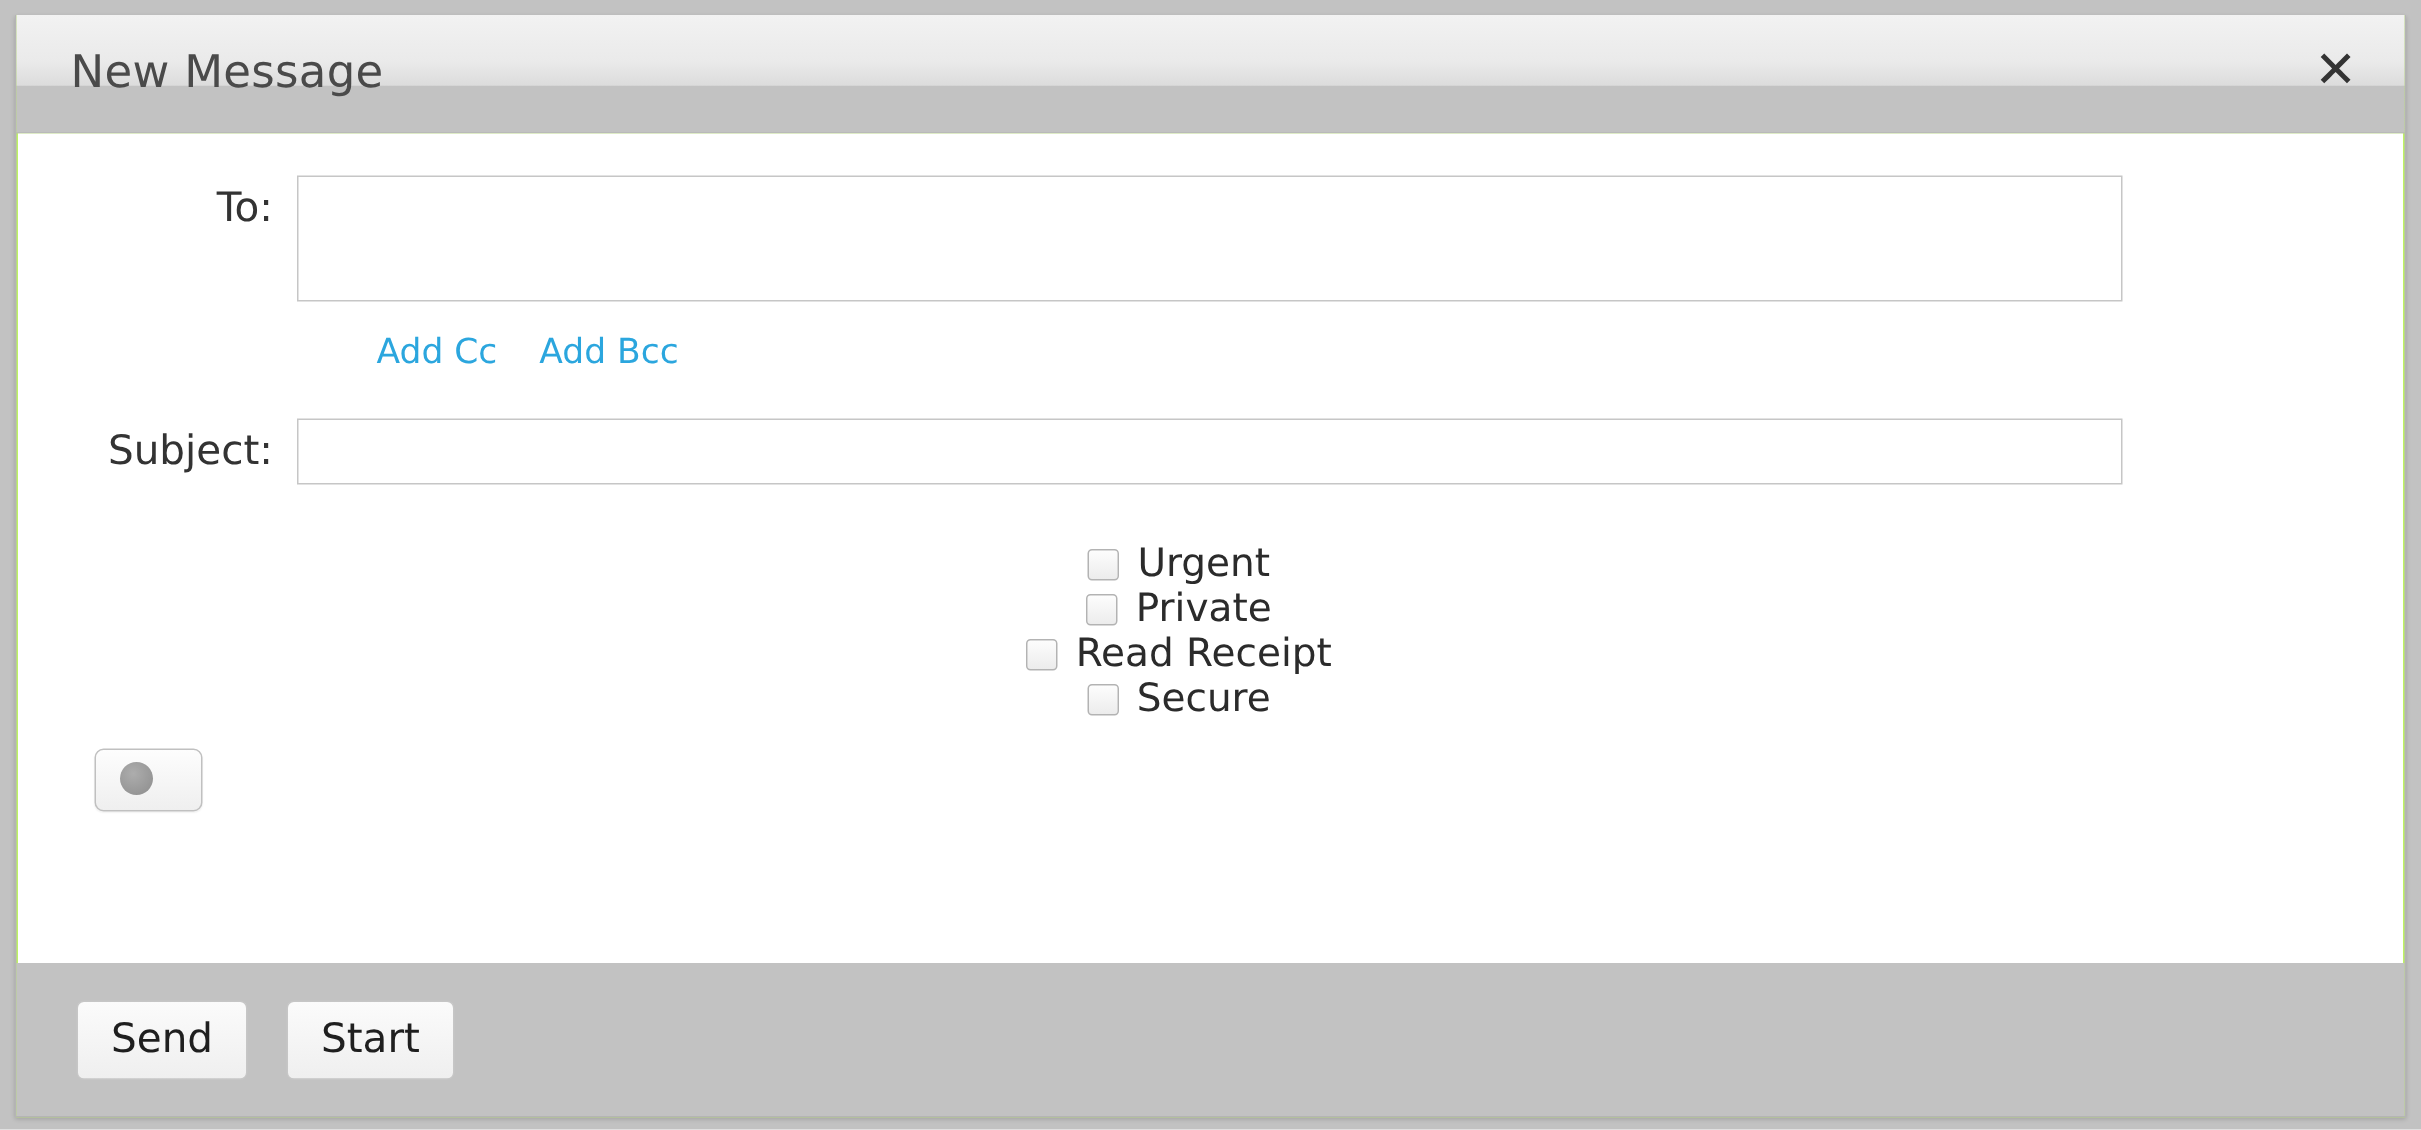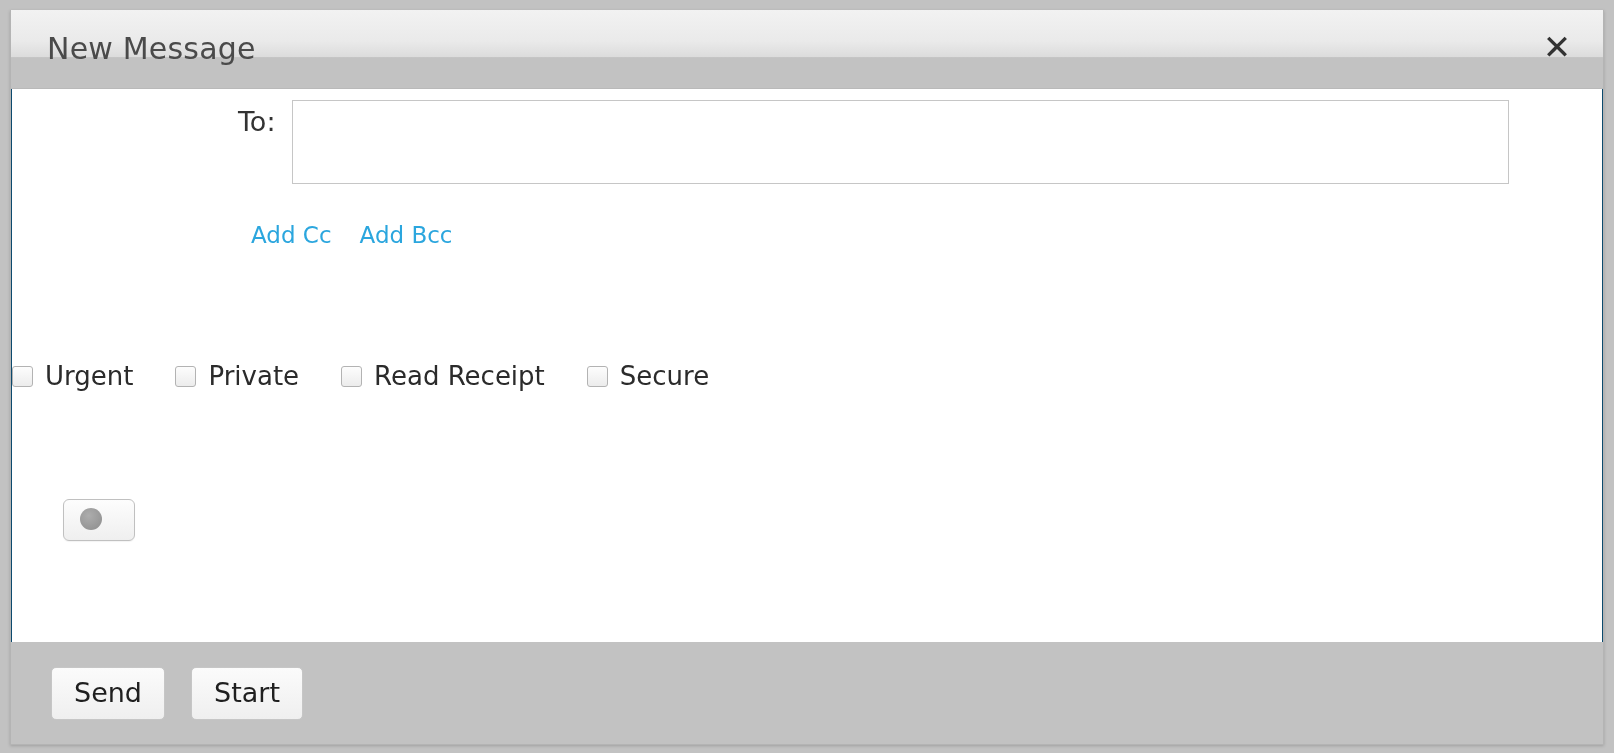--- a/index.html
+++ b/index.html
@@ -16,21 +16,21 @@
   }
 
   
   .dialog {
     position: absolute;
     left: 10px;
     top: 10px;
     width: 1594px;
     height: 735px;
     box-sizing: border-box;
-    background: #0c4a6e;
+    background: #bef264;
     border: 1px solid #b4b4b4;
     border-top: none;
     box-shadow: 0 1px 3px rgba(0,0,0,0.18);
     display: flex;
     flex-direction: column;
   }
 
   
   .titlebar {
     position: relative;
@@ -106,21 +106,21 @@
     width: 1217px;
     height: 84px;
     resize: none;
   }
   .text-input {
     width: 1217px;
     height: 44px;
   }
 
   
-  .row-to { left: 0; top: 11px; width: 100%; justify-content: center; }
+  .row-to { left: 0; top: 28px; width: 100%; }
   .row-to .field-label { line-height: 44px; }
 
   
   .row-links {
     left: 0;
     top: 133px;
     width: 100%;
     padding-left: 239px;
     box-sizing: border-box;
   }
@@ -136,20 +136,21 @@
   .row-subject { left: 0; top: 190px; width: 100%; align-items: center; }
   .row-subject .field-label { line-height: 44px; }
 
   
   .row-checks {
     left: 0;
     top: 272px;
     width: 100%;
     box-sizing: border-box;
     align-items: center;
+    flex-direction: column;
   }
   .checkbox-item {
     display: flex;
     align-items: center;
     margin-right: 42px;
     white-space: nowrap;
     cursor: pointer;
   }
   .checkbox-box {
     width: 21px;
@@ -267,20 +268,24 @@
     <div class="form-row row-to">
       <div class="field-label">To:</div>
       <textarea class="text-area" placeholder="" style=""></textarea>
     </div>
 
     <div class="form-row row-links">
       <span class="link">Add Cc</span>
       <span class="link">Add Bcc</span>
     </div>
 
+    <div class="form-row row-subject">
+      <div class="field-label">Subject:</div>
+      <input class="text-input" type="text" placeholder="" style="">
+    </div>
 
     <div class="form-row row-checks">
       <label class="checkbox-item">
         <span class="checkbox-box"></span>
         <span class="checkbox-label">Urgent</span>
       </label>
       <label class="checkbox-item">
         <span class="checkbox-box"></span>
         <span class="checkbox-label">Private</span>
       </label>

